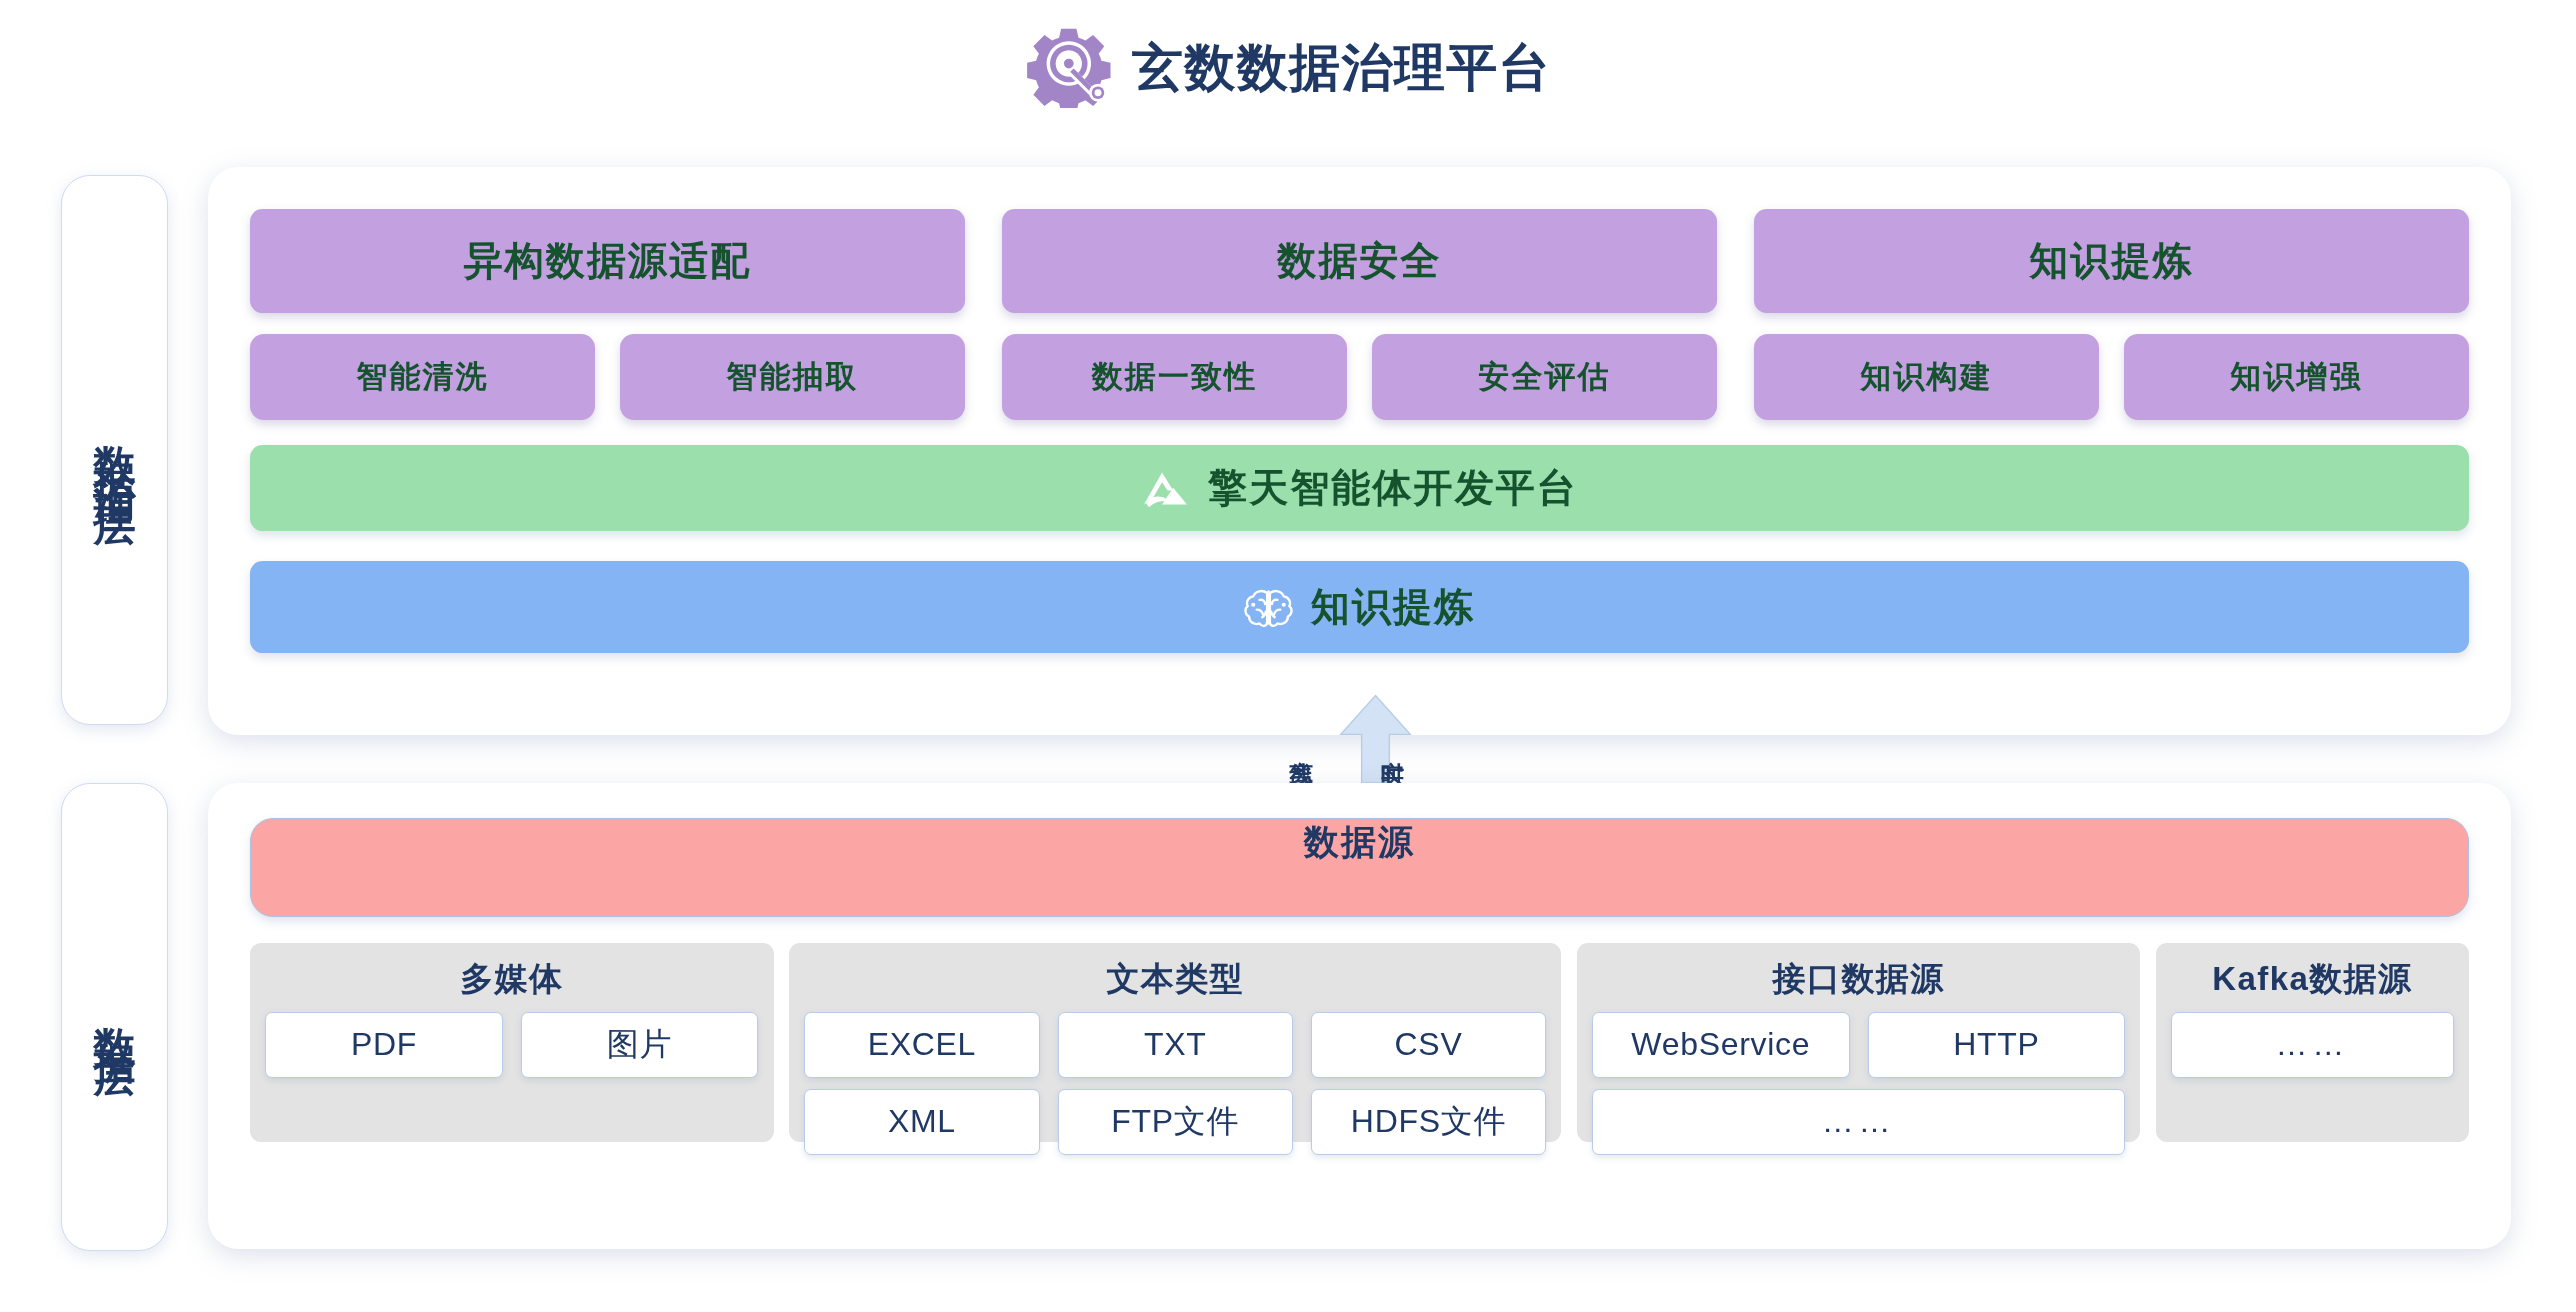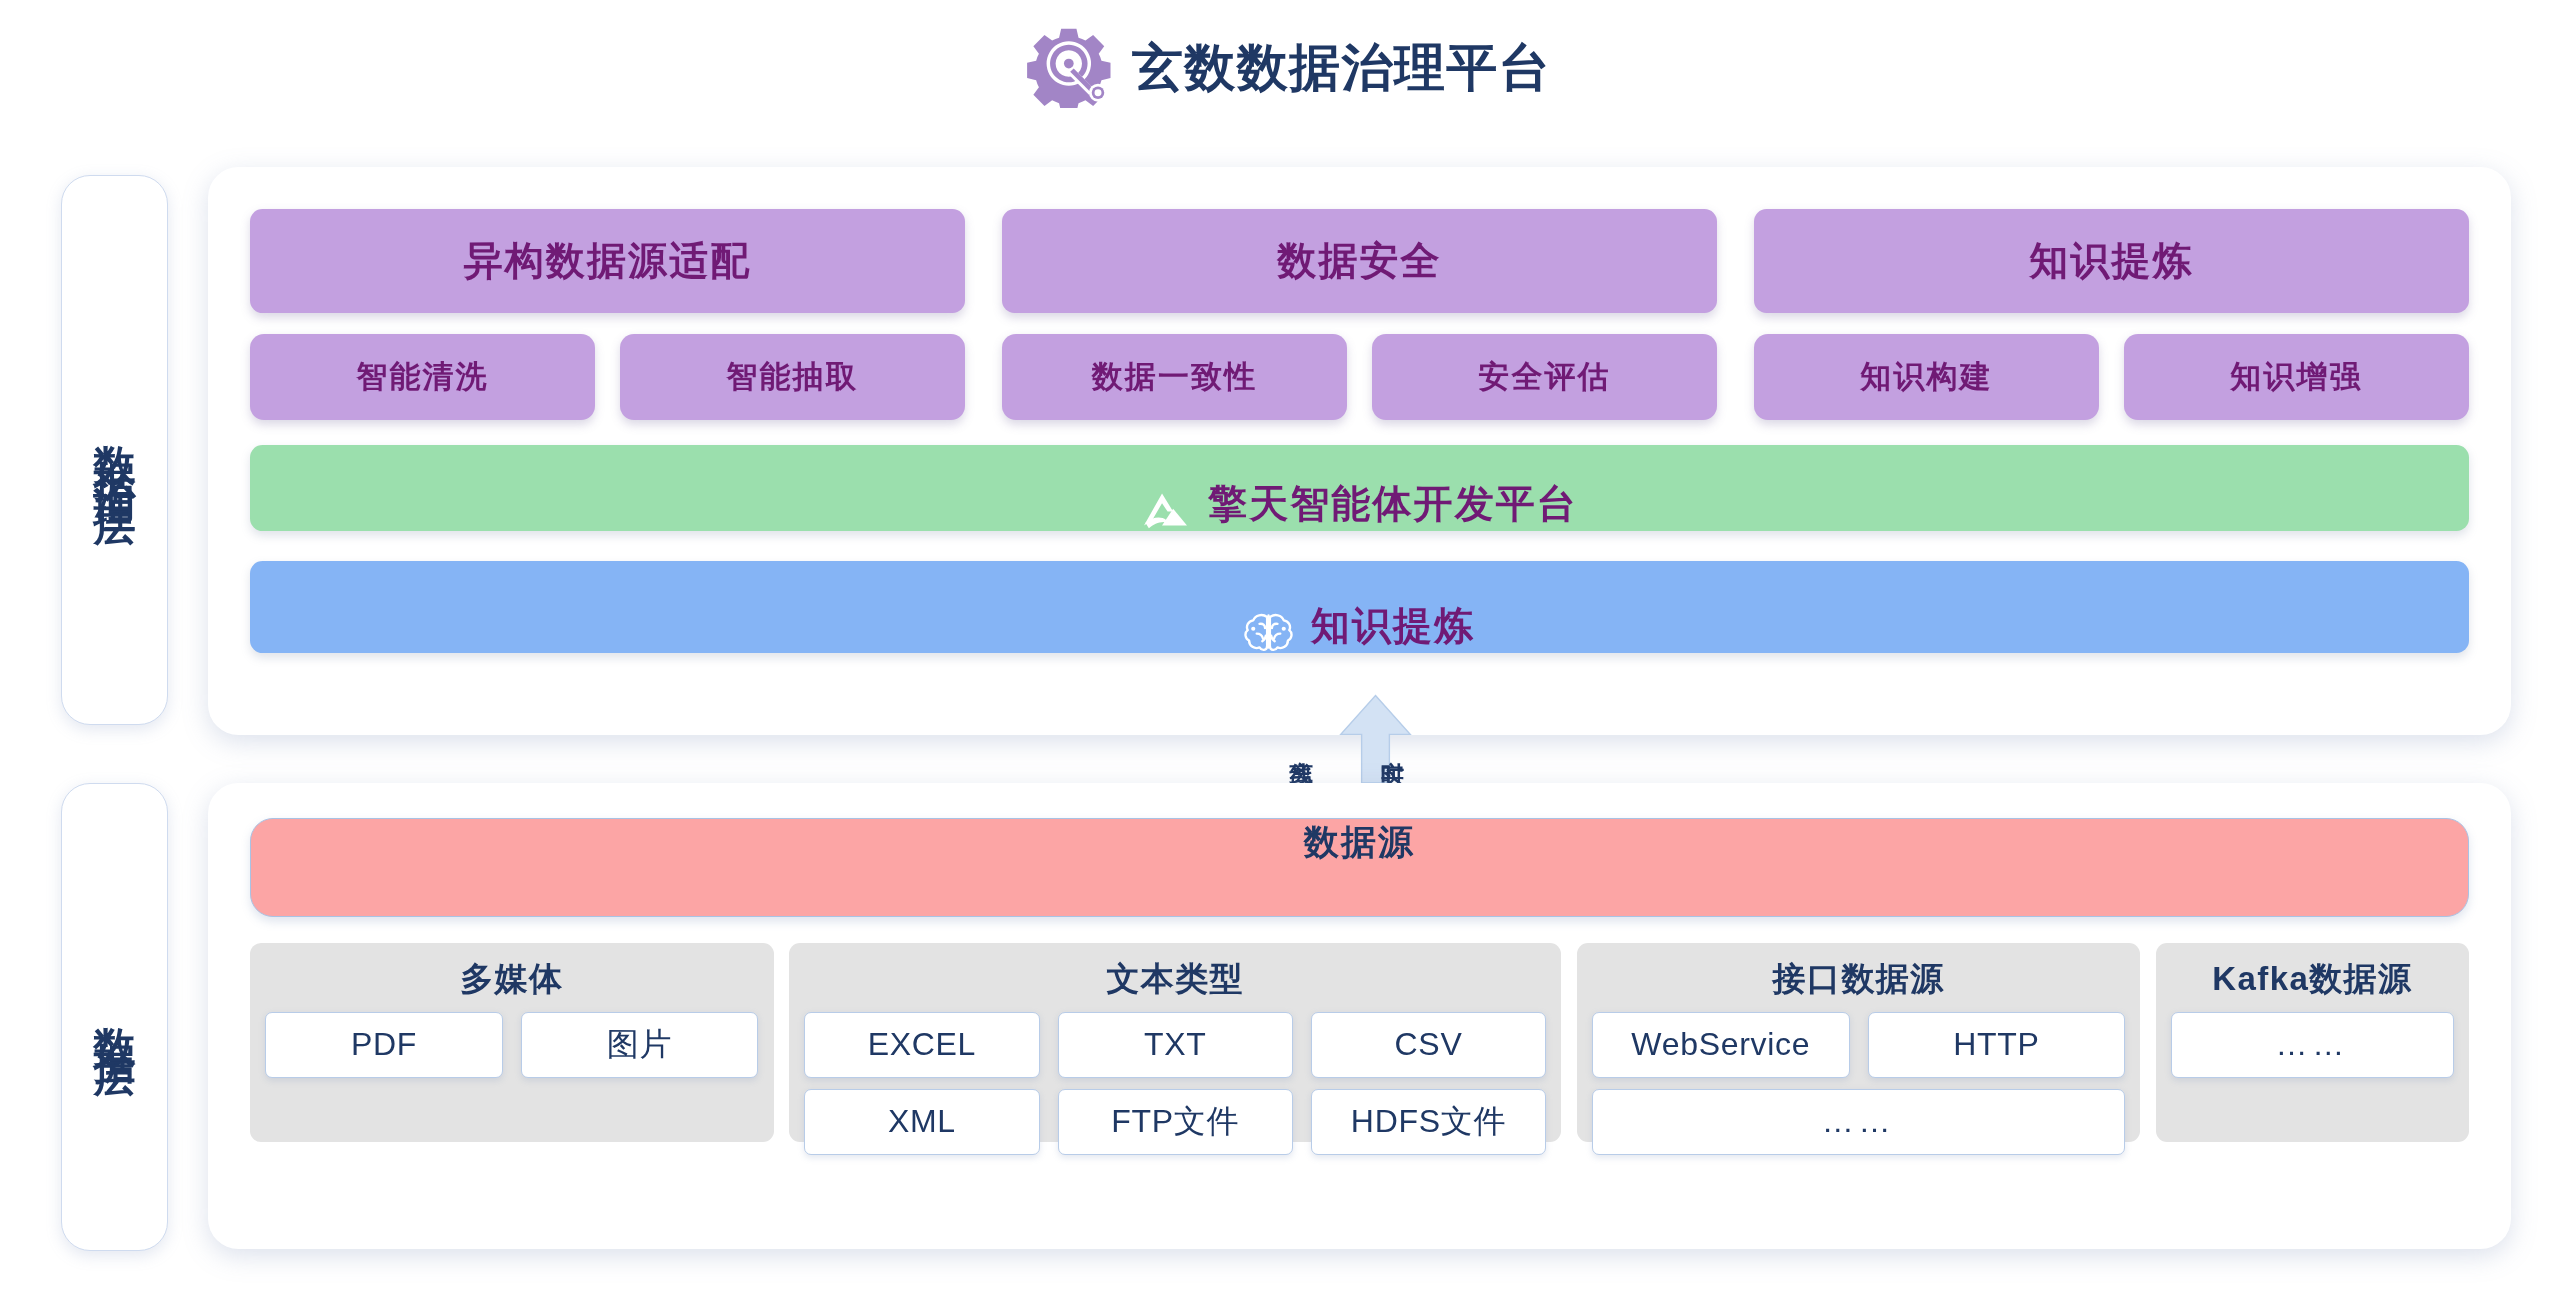--- a/index.html
+++ b/index.html
@@ -88,37 +88,37 @@
   .purple-box {
     background: #c3a0e0;
     border-radius: 12.5px;
     box-shadow: 0 4.2px 9.7px rgba(120,110,160,0.26);
     display: flex;
     align-items: center;
     justify-content: center;
     flex: 1;
     font-size: 39px;
     font-weight: 700;
-    color: #701a75;
+    color: #14532d;
     letter-spacing: 2.1px;
   }
   .purple-box.small { font-size: 31px; border-radius: 14px; }
 
   .bar {
     position: absolute;
     left: 42px;
     right: 42px;
     border-radius: 12.5px;
     display: flex;
-    align-items: flex-end;
+    align-items: center;
     justify-content: center;
     gap: 18px;
     font-size: 39px;
     font-weight: 700;
-    color: #701a75;
+    color: #14532d;
     letter-spacing: 2.1px;
     box-shadow: 0 4.2px 9.7px rgba(120,130,160,0.22);
   }
   #bar-green { top: 278px; height: 86px; background: #9bdfad; }
   #bar-blue  { top: 394px; height: 92px; background: #85b4f5; }
   .bar-icon { width: 49px; height: 43px; flex: none; }
 
   
   #arrow-wrap {
     position: absolute;

